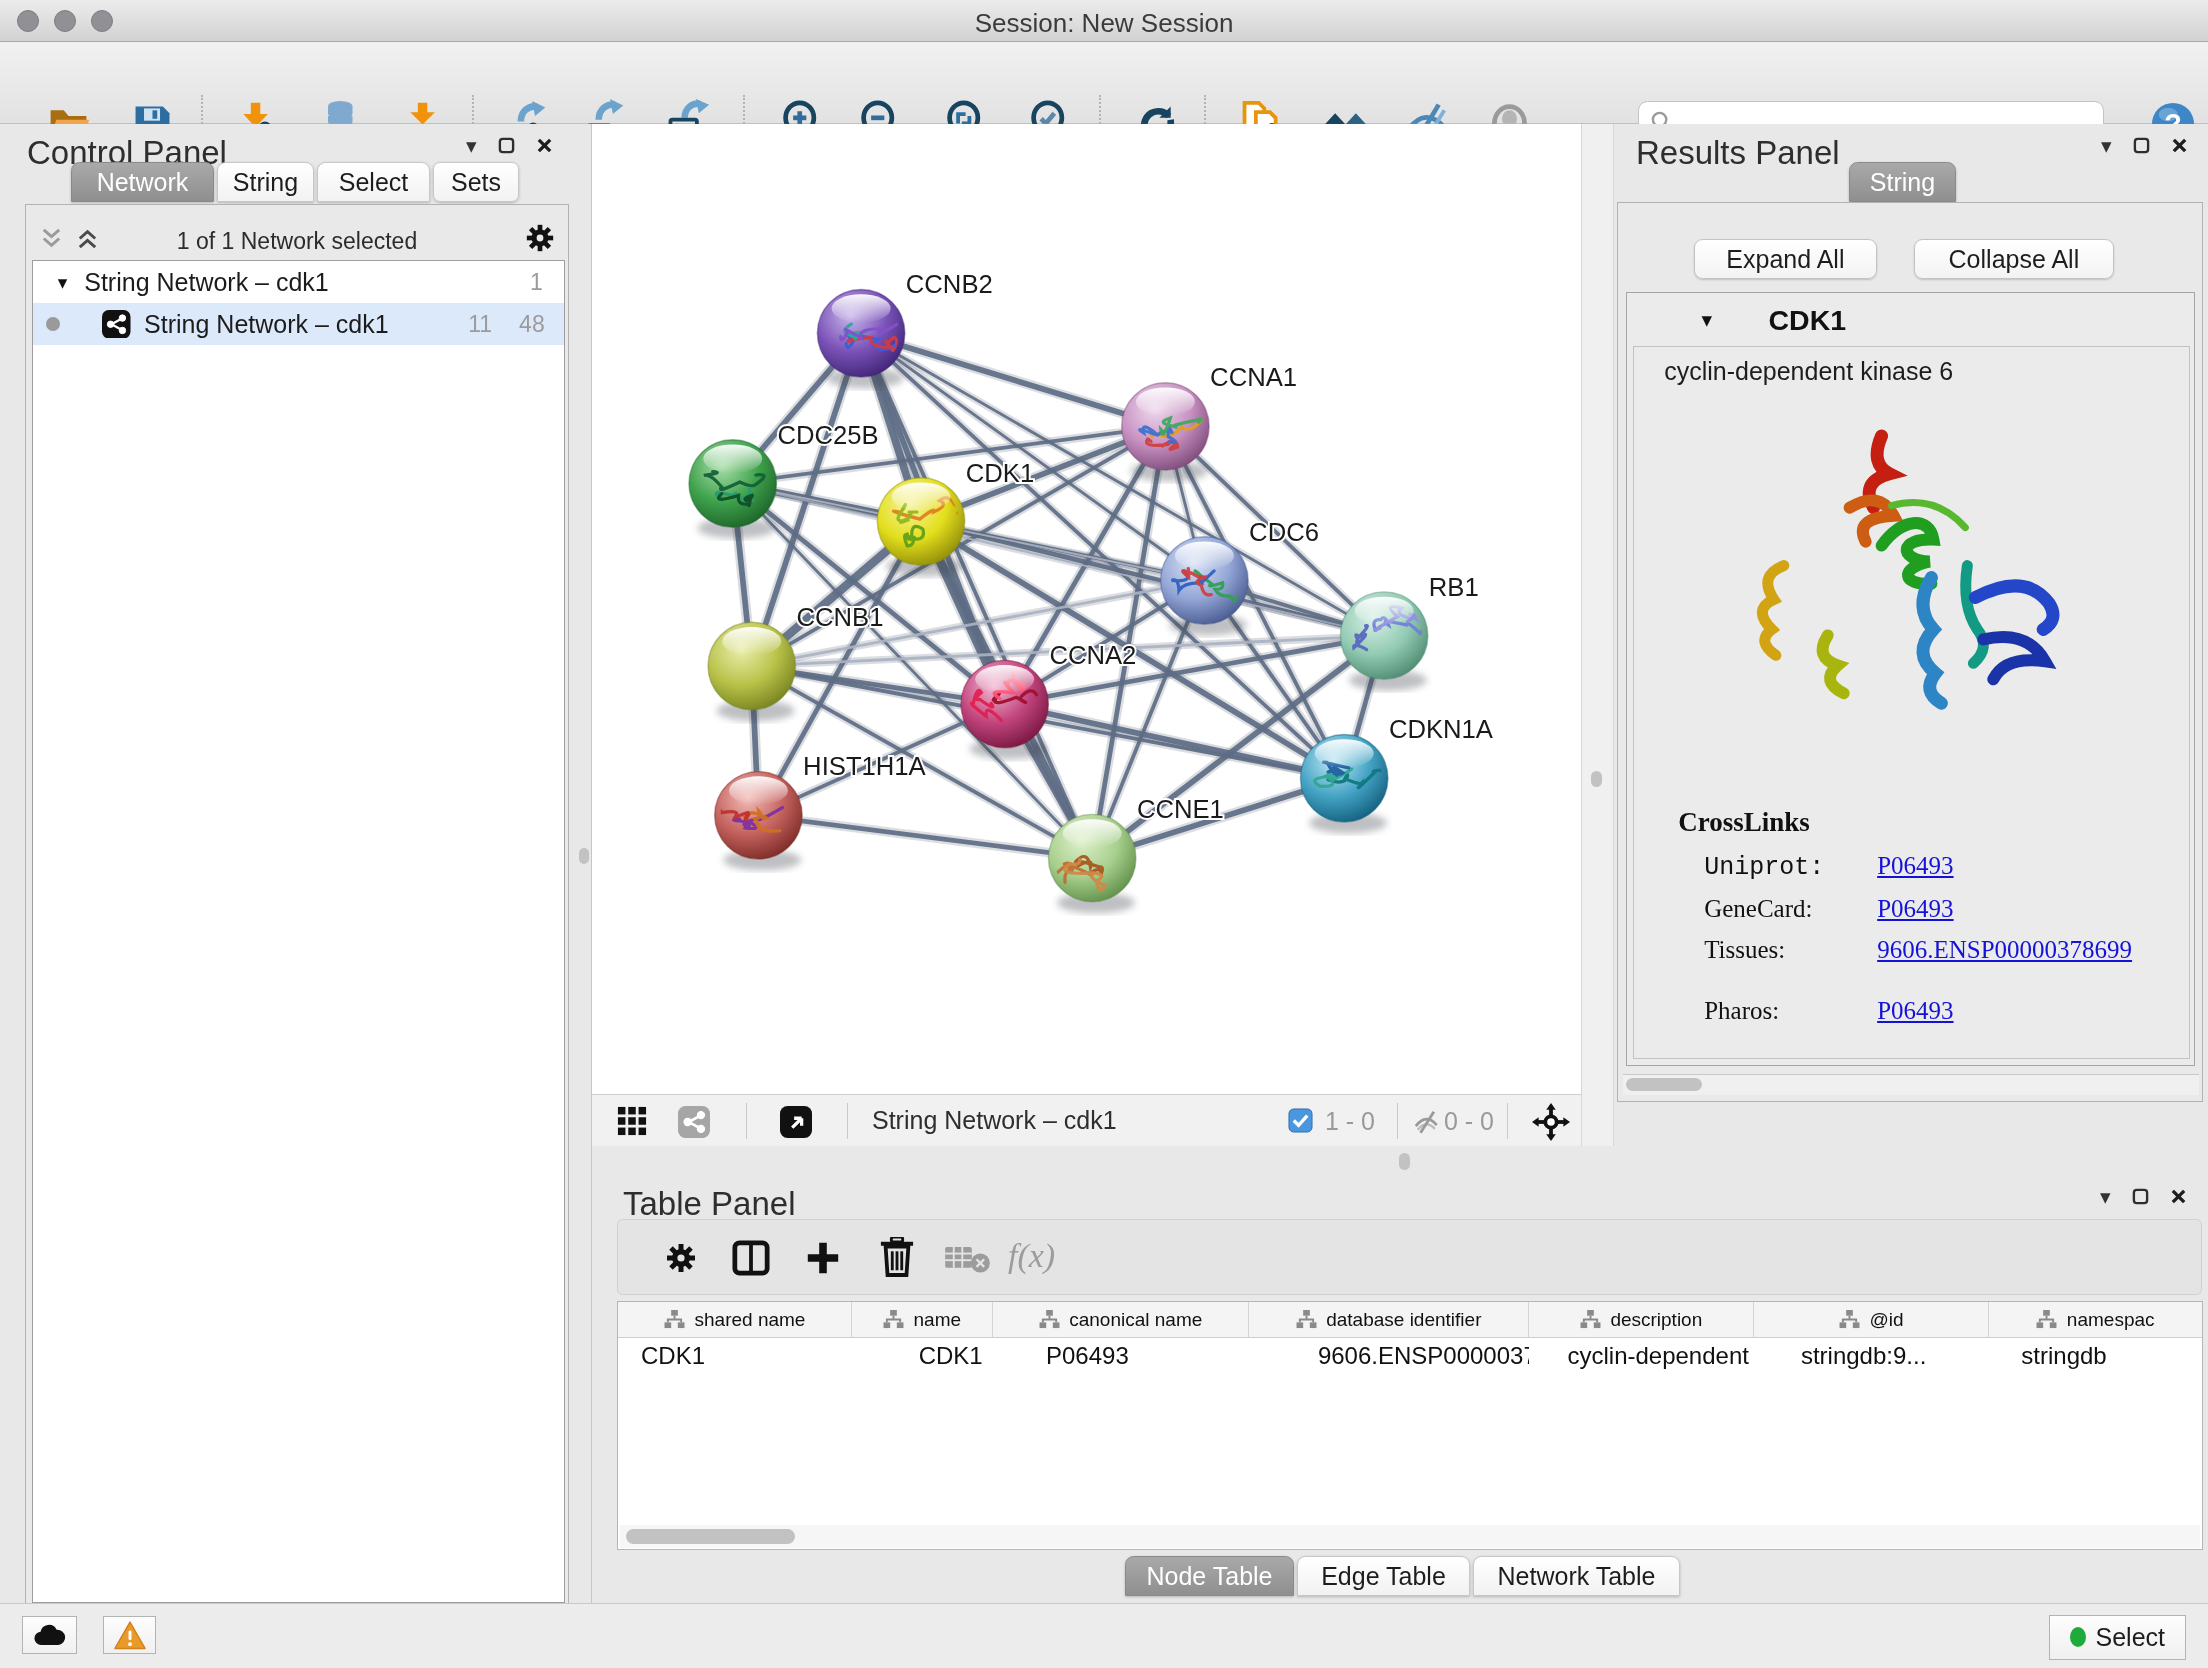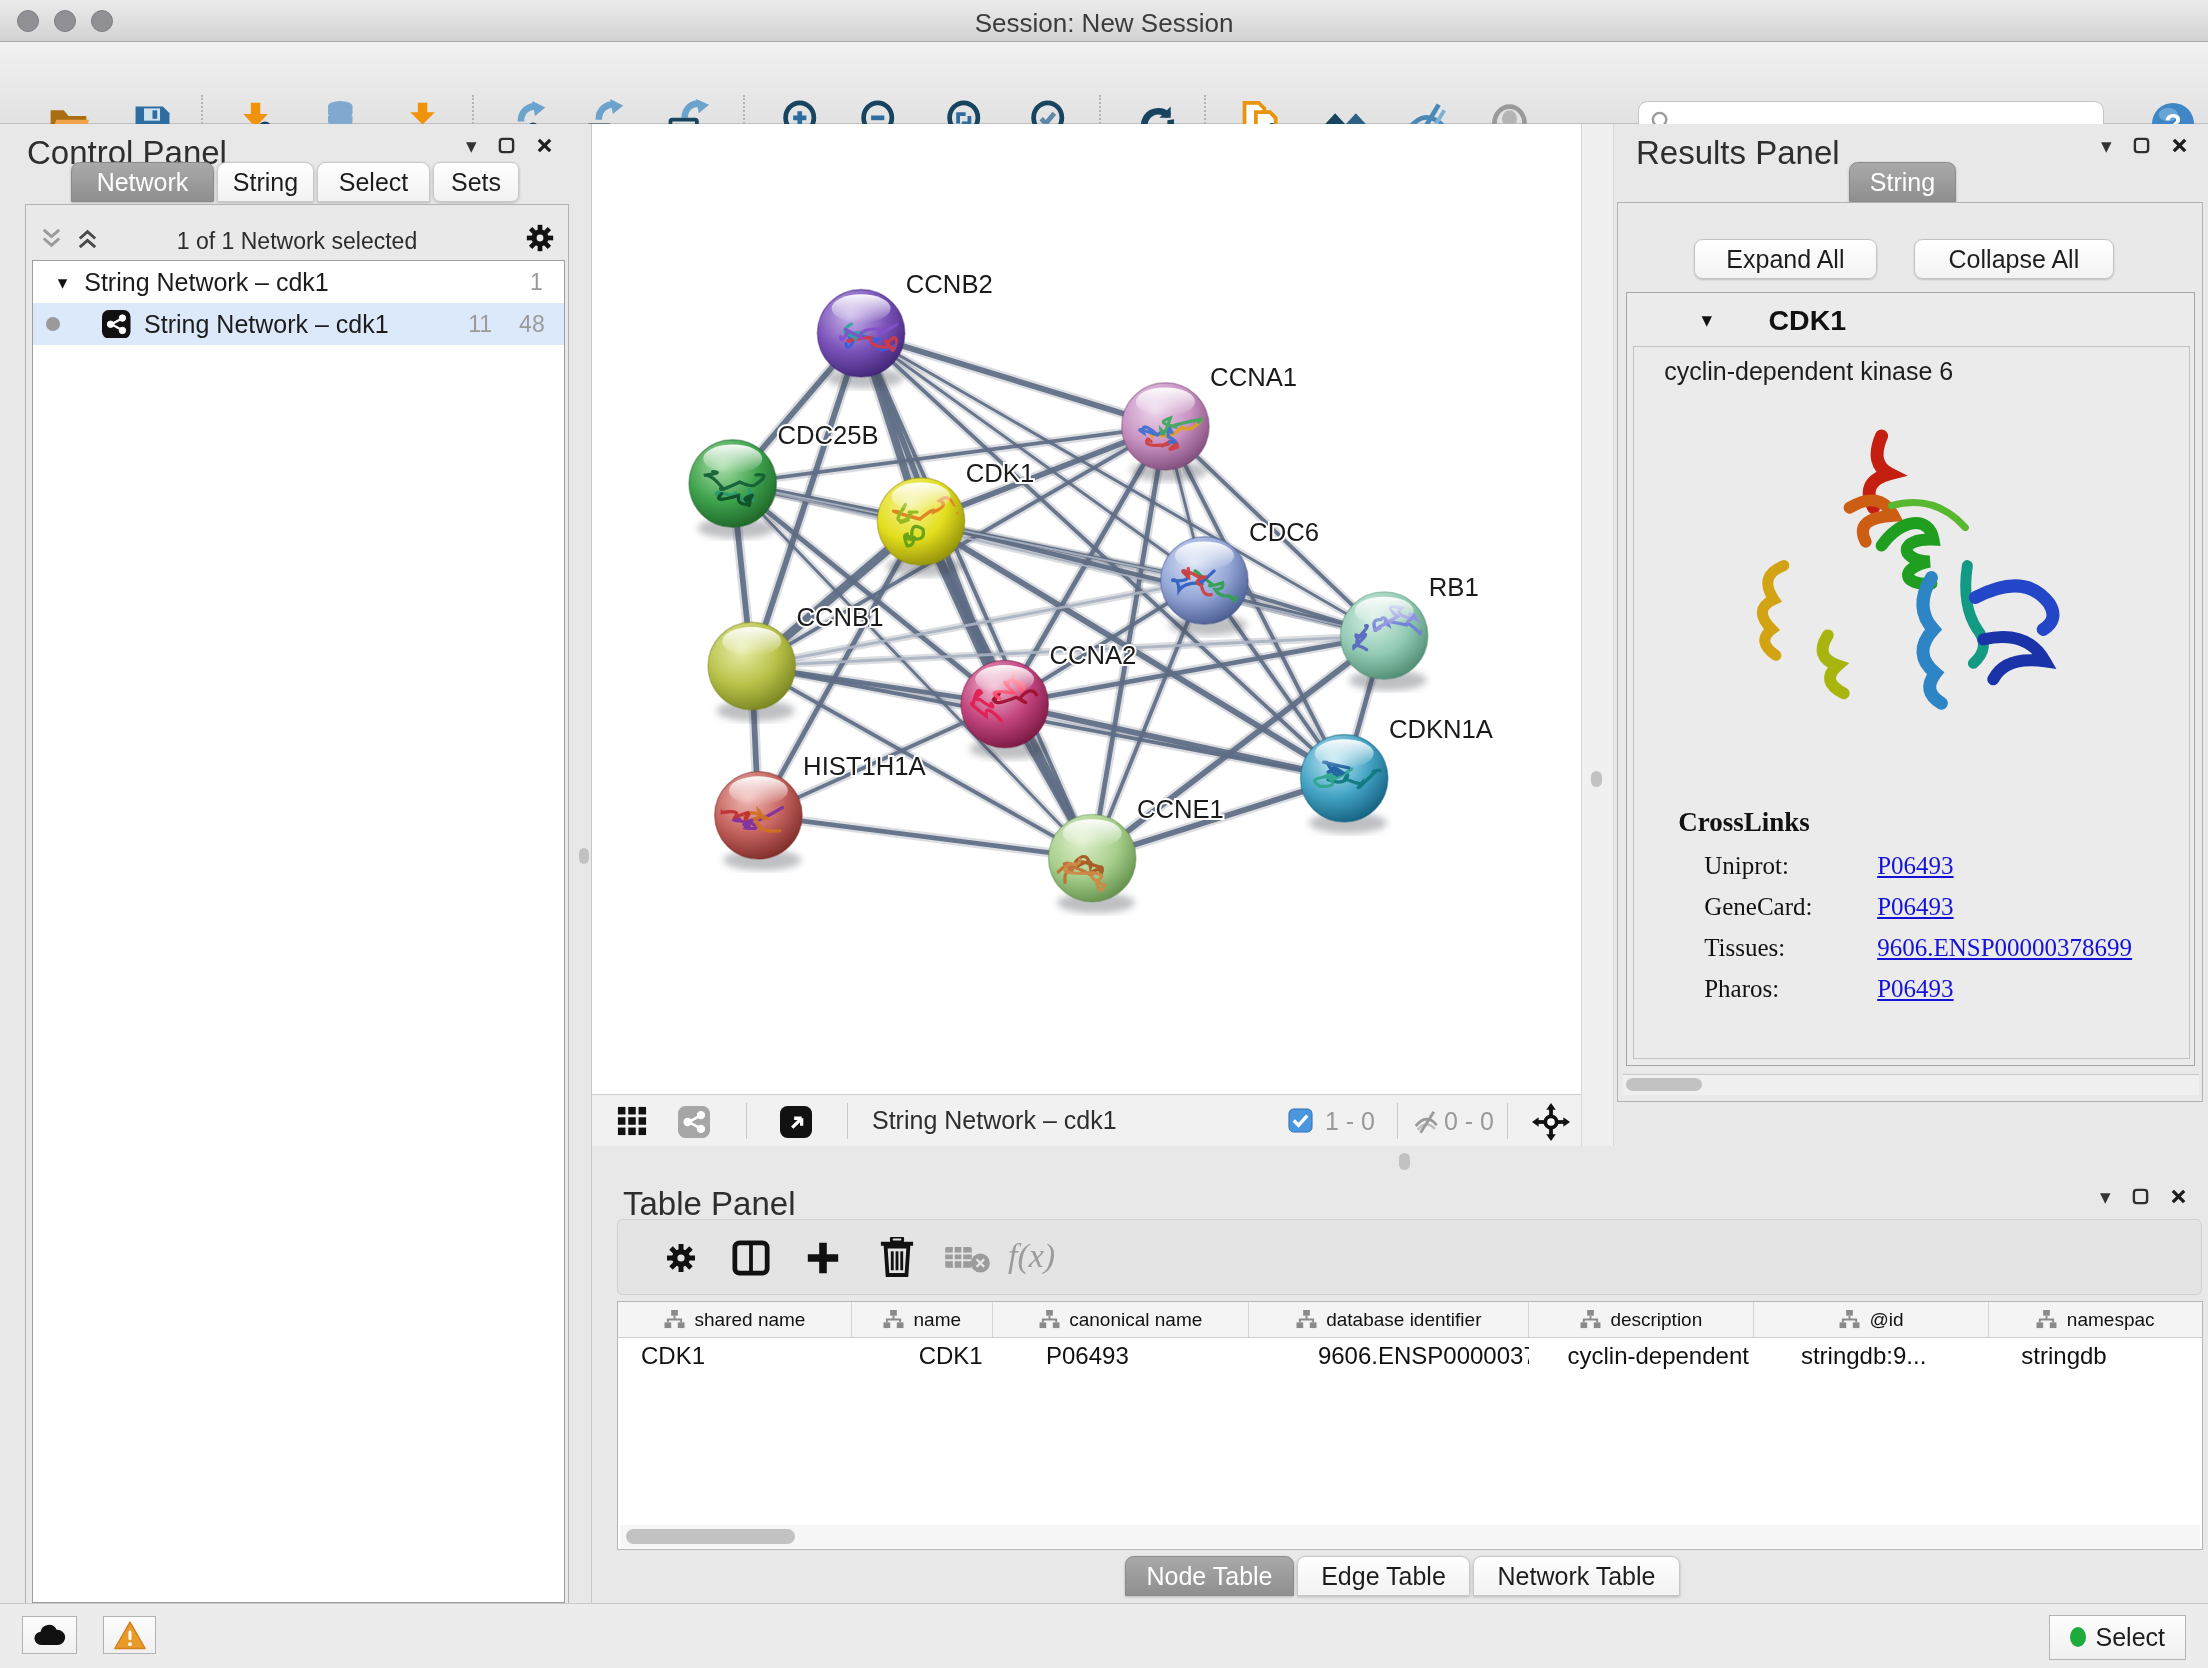--- a/index.html
+++ b/index.html
@@ -790,24 +790,24 @@
               <path d="M160 110 q44-12 74 22" stroke="#58b830" stroke-width="7"></path>
               <path d="M236 170 q-6 40 10 64 q14 18 -4 34" stroke="#129a84" stroke-width="11"></path>
               <path d="M200 182 q-18 30 2 52 q-22 24 2 44 q-14 18 6 30" stroke="#2d85c5" stroke-width="13"></path>
               <path d="M244 202 q50-26 74 6 q10 16 -6 26" stroke="#2446c8" stroke-width="13"></path>
               <path d="M252 244 q44-10 62 22 q-40-6-52 18" stroke="#1b33a8" stroke-width="12"></path>
             </g>
           </svg>
         </div>
         <div class="abs serif" style="left:44px; top:460px; font-size:27px; font-weight:bold; color:#111;">CrossLinks</div>
         <div class="abs serif" style="left:70px; top:498px; font-size:25px; color:#111; line-height:41px;">
-          <div><span style="display:inline-block; width:173px;">Uniprot:</span><a class="xlink">P06493</a></div>
+          <div><span style="display:inline-block; width:173px;font-family:Liberation Mono, monospace;">Uniprot:</span><a class="xlink">P06493</a></div>
           <div><span style="display:inline-block; width:173px;">GeneCard:</span><a class="xlink">P06493</a></div>
           <div><span style="display:inline-block; width:173px;">Tissues:</span><a class="xlink">9606.ENSP00000378699</a></div>
-          <div><span style="display:inline-block; width:173px;">Pharos:</span><a class="xlink">P06493</a></div>
+          <div><span style="display:inline-block; width:173px;margin-top:20px;">Pharos:</span><a class="xlink">P06493</a></div>
         </div>
       </div>
     </div>
     <div class="abs" style="left:4.8px; top:871px; width:576px; height:21px; background:#f0f0f0; border-top:1px solid #c9c9c9;">
       <div class="handle" style="width:76px; height:13.3px; margin-top:2.9px; margin-left:3.8px;"></div>
     </div>
   </div>
 </div>
 
 <div class="abs" style="left:592px; top:1179px; width:1617px; height:423px; background:#e8e8e8;">

